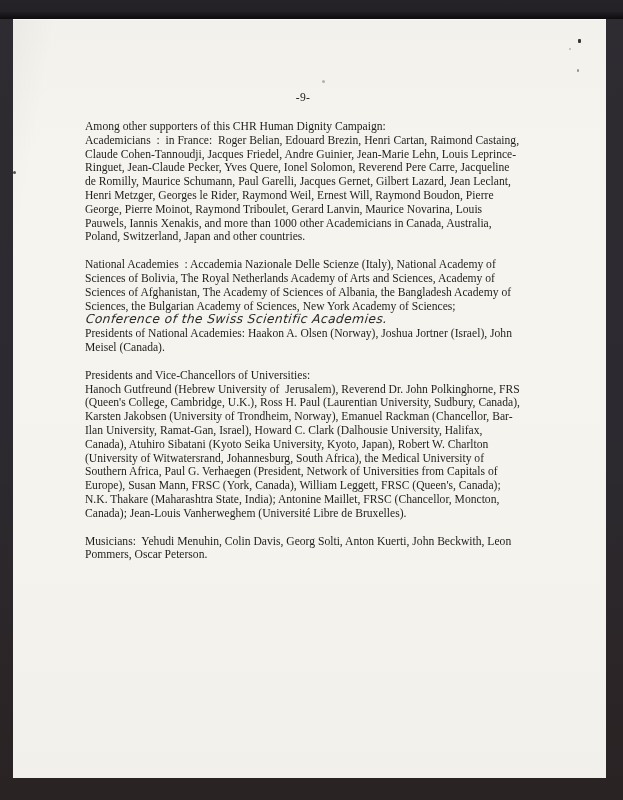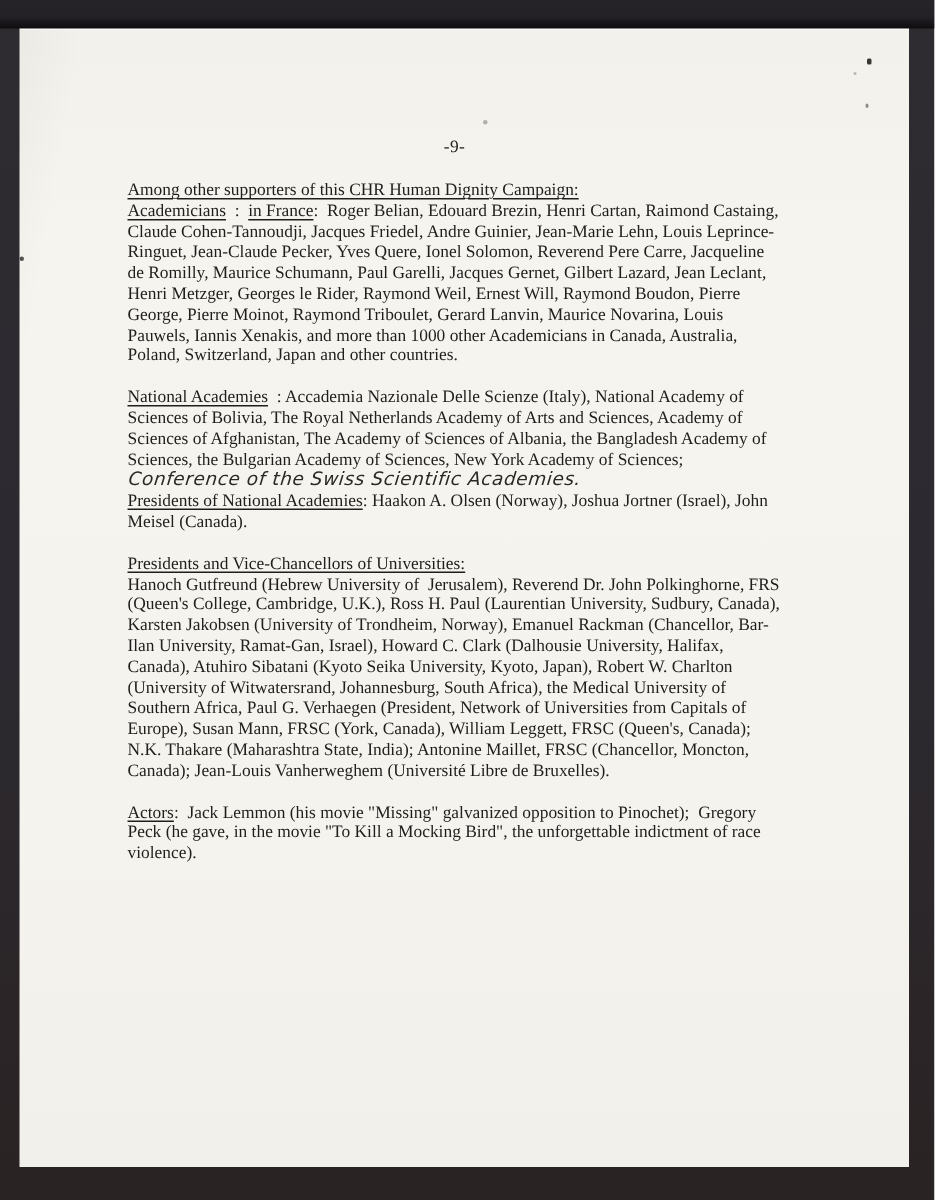--- a/index.html
+++ b/index.html
@@ -44,21 +44,20 @@
     font-size: 11.6px;
     line-height: 13.8px;
     color: #201e1c;
     text-align: left;
   }
   .content p {
     margin: 0 0 14px 0;
     white-space: pre-wrap;
   }
   .u {
-    text-decoration: underline;
     text-underline-offset: 2px;
     text-decoration-thickness: 1px;
   }
   .handwriting {
     display: inline-block;
     font-family: "DejaVu Sans", sans-serif;
     font-style: italic;
     font-size: 12.3px;
     letter-spacing: 0.4px;
     color: #2b2926;
@@ -88,19 +87,19 @@
     <div class="pagenum">-9-</div>
 
     <div class="content">
 
       <p><span class="u">Among other supporters of this CHR Human Dignity Campaign:</span><br><span class="u">Academicians</span><span>  :  </span><span class="u">in France</span><span>:  Roger Belian, Edouard Brezin, Henri Cartan, Raimond Castaing, Claude Cohen-Tannoudji, Jacques Friedel, Andre Guinier, Jean-Marie Lehn, Louis Leprince-Ringuet, Jean-Claude Pecker, Yves Quere, Ionel Solomon, Reverend Pere Carre, Jacqueline de Romilly, Maurice Schumann, Paul Garelli, Jacques Gernet, Gilbert Lazard, Jean Leclant, Henri Metzger, Georges le Rider, Raymond Weil, Ernest Will, Raymond Boudon, Pierre George, Pierre Moinot, Raymond Triboulet, Gerard Lanvin, Maurice Novarina, Louis Pauwels, Iannis Xenakis, and more than 1000 other Academicians in Canada, Australia, Poland, Switzerland, Japan and other countries.</span></p>
 
       <p><span class="u">National Academies</span><span>  : </span><span>Accademia Nazionale Delle Scienze (Italy), National Academy of Sciences of Bolivia, The Royal Netherlands Academy of Arts and Sciences, Academy of Sciences of Afghanistan, The Academy of Sciences of Albania, the Bangladesh Academy of Sciences, the Bulgarian Academy of Sciences, New York Academy of Sciences;</span><br><span class="handwriting">Conference of the Swiss Scientific Academies.</span><br><span class="u">Presidents of National Academies</span><span>: Haakon A. Olsen (Norway), Joshua Jortner (Israel), John Meisel (Canada).</span></p>
 
       <p><span class="u">Presidents and Vice-Chancellors of Universities:</span><br><span>Hanoch Gutfreund (Hebrew University of  Jerusalem), Reverend Dr. John Polkinghorne, FRS (Queen's College, Cambridge, U.K.), Ross H. Paul (Laurentian University, Sudbury, Canada), Karsten Jakobsen (University of Trondheim, Norway), Emanuel Rackman (Chancellor, Bar-Ilan University, Ramat-Gan, Israel), Howard C. Clark (Dalhousie University, Halifax, Canada), Atuhiro Sibatani (Kyoto Seika University, Kyoto, Japan), Robert W. Charlton (University of Witwatersrand, Johannesburg, South Africa), the Medical University of Southern Africa, Paul G. Verhaegen (President, Network of Universities from Capitals of Europe), Susan Mann, FRSC (York, Canada), William Leggett, FRSC (Queen's, Canada); N.K. Thakare (Maharashtra State, India); Antonine Maillet, FRSC (Chancellor, Moncton, Canada); Jean-Louis Vanherweghem (Université Libre de Bruxelles).</span></p>
 
+      <p><span class="u">Musicians</span><span>:  Yehudi Menuhin, Colin Davis, Georg Solti, Anton Kuerti, John Beckwith, Leon Pommers, Oscar Peterson.</span></p>
 
-      <p><span class="u">Actors</span><span>:  Jack Lemmon (his movie "Missing" galvanized opposition to Pinochet);  Gregory Peck (he gave, in the movie "To Kill a Mocking Bird", the unforgettable indictment of race violence).</span></p>
 
 
     </div>
   </div>
 </div>
 
 </body></html>

